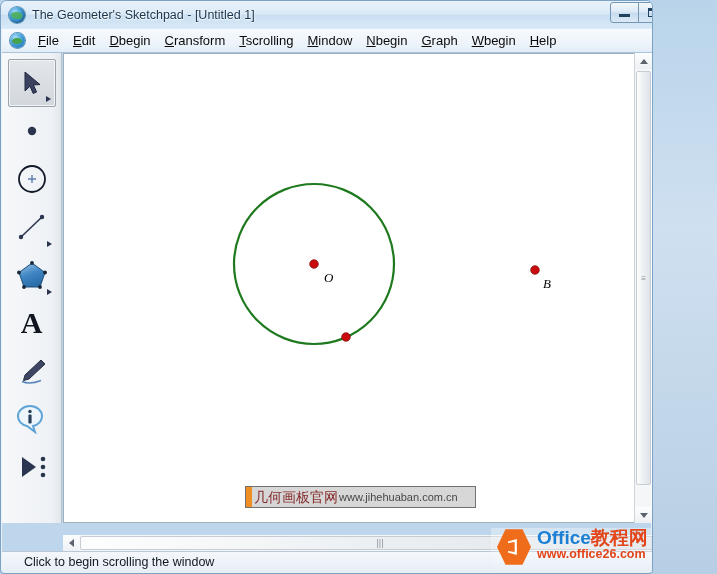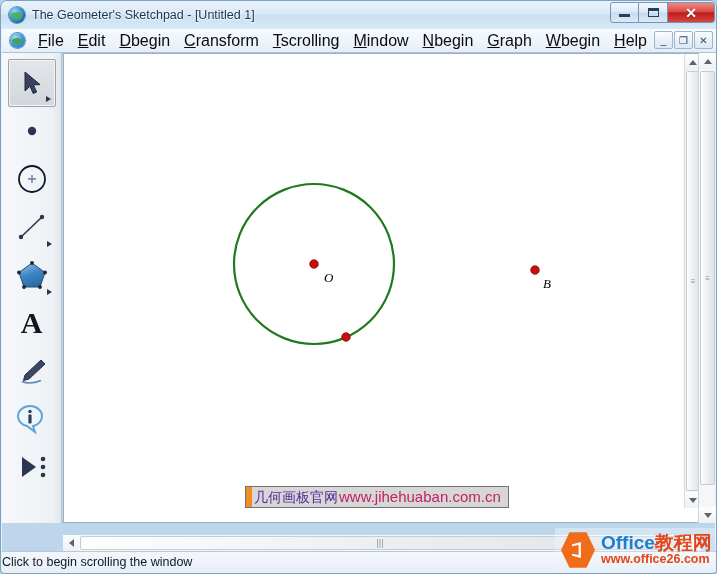--- a/index.html
+++ b/index.html
@@ -9,21 +9,21 @@
     font-family: "Liberation Sans", sans-serif;
   }
   body {
     background: linear-gradient(to bottom, #b9d4ea 0%, #cfe0f0 40%, #b7cee4 100%);
   }
 
   
   #app-window {
     position: absolute;
     left: 0; top: 0;
-    width: 717px; height: 574px;
+    width: 653px; height: 574px;
     background: linear-gradient(to bottom, #d6e6f5 0px, #c5dcf0 22px, #bdd6ec 28px);
     border: 1px solid #7ba2c4;
     border-radius: 7px 7px 4px 4px;
     box-shadow: inset 0 0 0 1px rgba(255,255,255,0.65);
     overflow: hidden;
   }
 
   
   #title-bar {
     position: absolute; left: 0; top: 0;
@@ -93,21 +93,21 @@
     border-radius: 50%;
     background: radial-gradient(circle at 35% 30%, #a9ddf7 0%, #3e9ad4 50%, #1d6fae 100%);
     box-shadow: 0 0 0 1px #5a93bb;
     position: relative;
   }
   #menu-doc-icon::after{
     content:""; position:absolute; left:2px; top:5px;
     width:10px; height:6px; background:#47a34a; border-radius:50%;
   }
   .menu-item {
-    font-size: 16px;
+    font-size: 13px;
     color: #0b0b0b;
     padding: 2px 7px;
     white-space: nowrap;
     cursor: default;
   }
   .menu-item u { text-decoration: underline; }
   #mdi-buttons {
     position: absolute; right: 4px; top: 2px;
     display: flex;
   }
@@ -218,56 +218,56 @@
   
   #status-bar {
     position: absolute; left: 1px; bottom: 1px;
     width: 715px; height: 21px;
     background: linear-gradient(to bottom, #f4f8fc, #e6eef6);
     border-top: 1px solid #b9c8d6;
     display: flex; align-items: center;
   }
   #status-text {
     font-size: 12.5px; color: #11181f;
-    margin-left: 0;
+    margin-left: 22px;
   }
 
   
   #watermark-box {
     position: absolute;
     left: 243px; top: 484px;
     height: 22px;
     display: flex; align-items: stretch;
     background: #d6d6d6;
     border: 1px solid #6d6d6d;
     opacity: 0.96;
   }
   #watermark-bar {
     width: 6px; background: #f08a1e;
   }
   #wm-cn {
     font-family: "DejaVu Sans", sans-serif;
     font-size: 14px;
-    color: #4c1d95;
+    color: #7f1d1d;
     line-height: 20px;
     padding: 0 1px 3px 2px;
   }
   #wm-en {
     font-family: "Liberation Sans", sans-serif;
-    font-size: 15px;
-    color: #be185d;
+    font-size: 11px;
+    color: #404040;
     line-height: 20px;
-    padding-right: 7px;
+    padding-right: 17px;
   }
 
   #office-logo {
     position: absolute;
     right: 1px; bottom: 1px;
     width: 160px; height: 44px;
-    display: flex; align-items: center;
+    display: flex; 
     background: linear-gradient(to bottom, rgba(255,255,255,0.35), rgba(235,242,249,0.2));
     pointer-events: none;
   }
   #office-hex {
     width: 34px; height: 38px;
     margin-left: 6px;
     background: #ef6c1a;
     clip-path: polygon(25% 3%, 75% 3%, 100% 50%, 75% 97%, 25% 97%, 0% 50%);
     display:flex; align-items:center; justify-content:center;
   }

